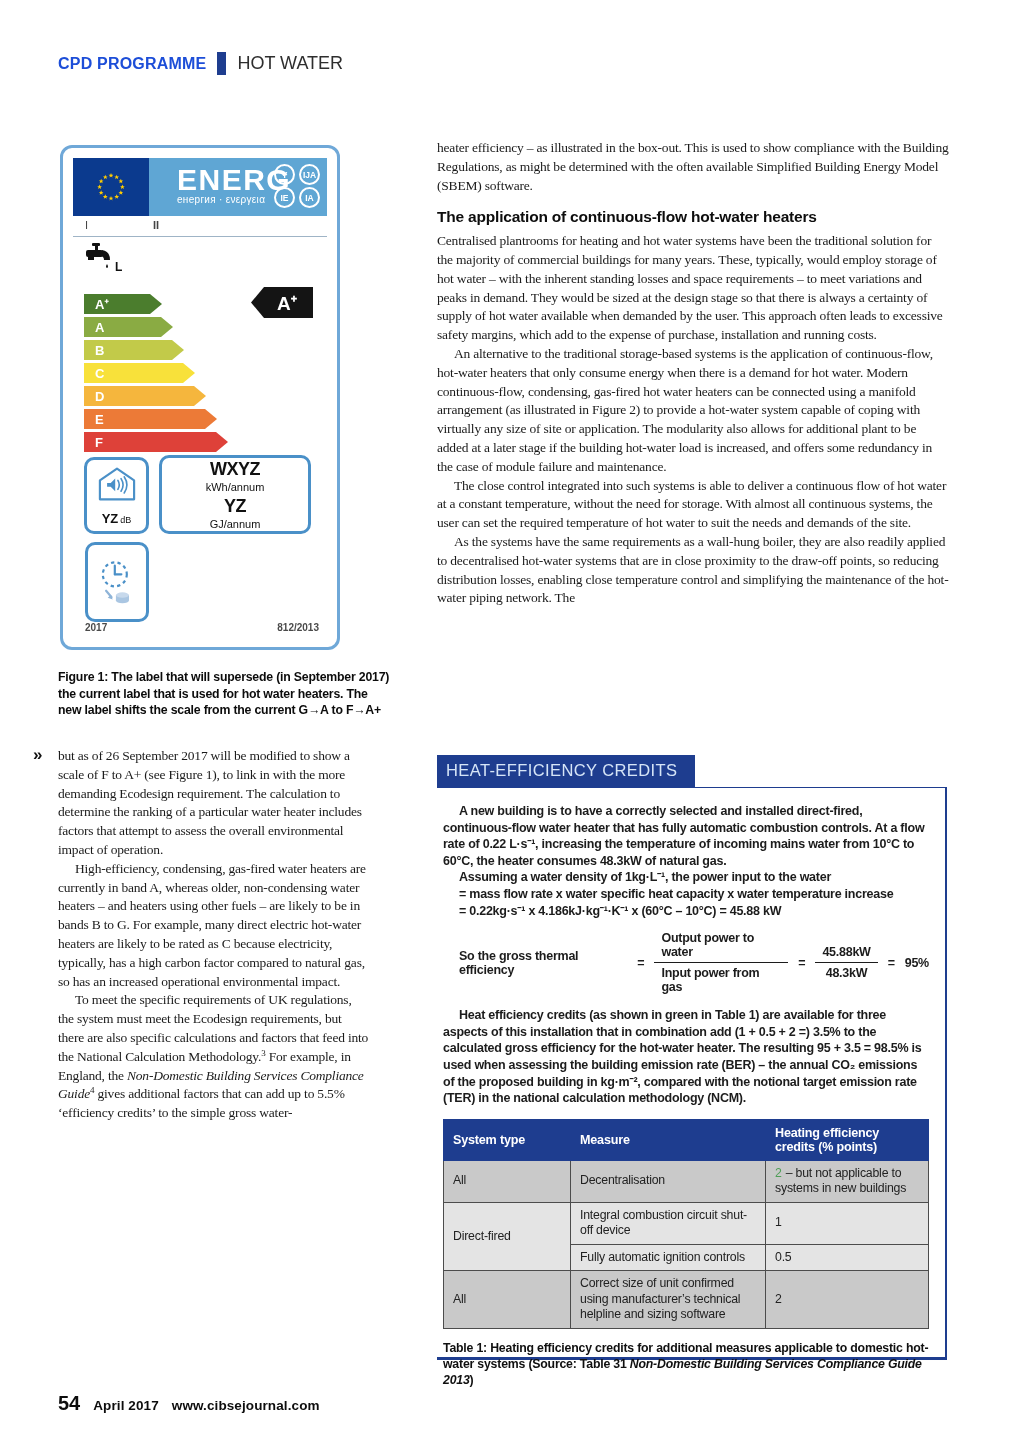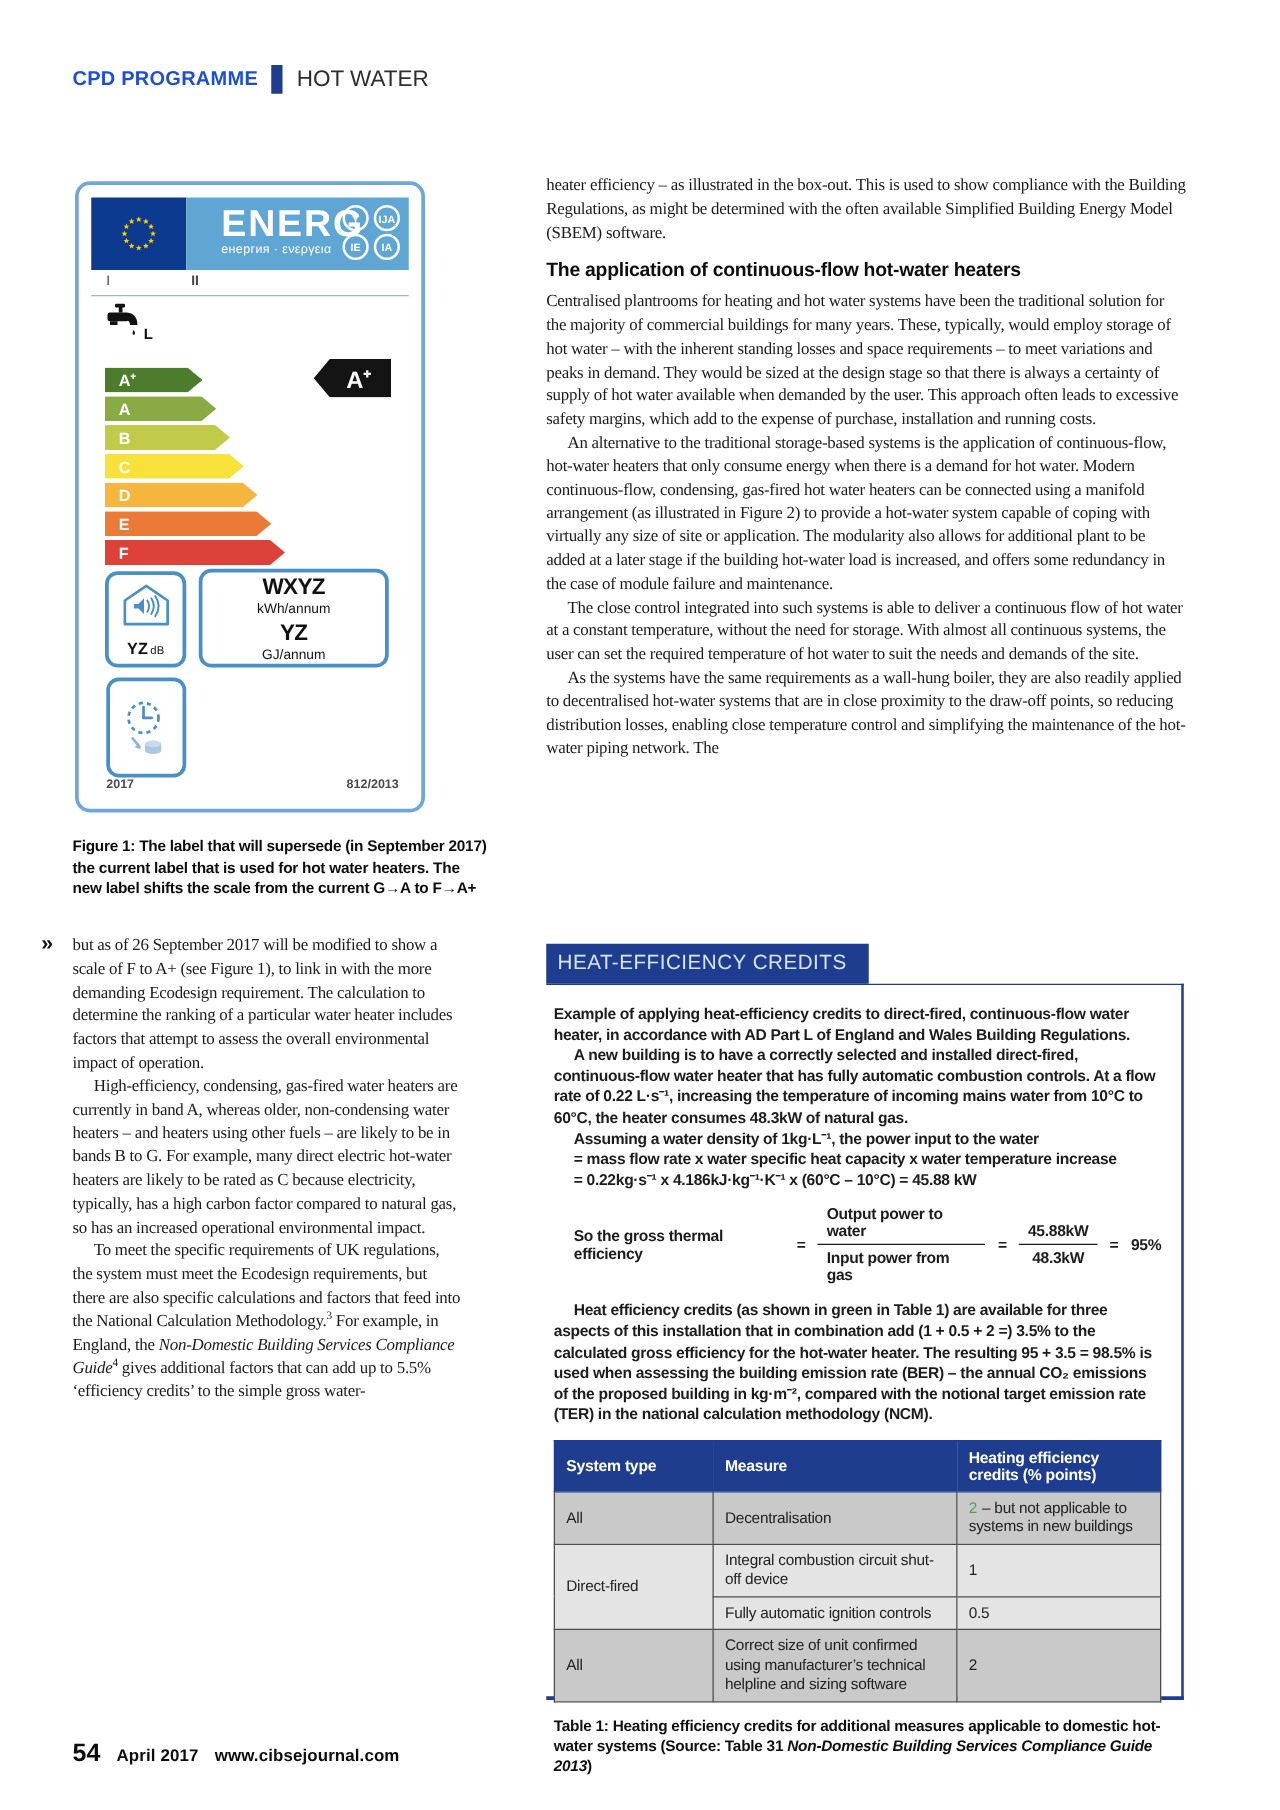--- a/index.html
+++ b/index.html
@@ -255,21 +255,20 @@
     <div class="left-text">
       <p>but as of 26 September 2017 will be modified to show a scale of F to A+ (see Figure 1), to link in with the more demanding Ecodesign requirement. The calculation to determine the ranking of a particular water heater includes factors that attempt to assess the overall environmental impact of operation.</p>
       <p class="ind">High-efficiency, condensing, gas-fired water heaters are currently in band A, whereas older, non-condensing water heaters – and heaters using other fuels – are likely to be in bands B to G. For example, many direct electric hot-water heaters are likely to be rated as C because electricity, typically, has a high carbon factor compared to natural gas, so has an increased operational environmental impact.</p>
       <p class="ind"><span>To meet the specific requirements of UK regulations, the system must meet the Ecodesign requirements, but there are also specific calculations and factors that feed into the National Calculation Methodology.</span><sup class="fn">3</sup><span> For example, in England, the </span><span class="ital">Non-Domestic Building Services Compliance Guide</span><sup class="fn">4</sup><span> gives additional factors that can add up to 5.5% ‘efficiency credits’ to the simple gross water-</span></p>
     </div>
   </div>
 
   <div class="boxout">
     <div class="boxout-tab">HEAT-EFFICIENCY CREDITS</div>
     <div class="boxout-body">
-      <p class="bx">Example of applying heat-efficiency credits to direct-fired, continuous-flow water heater, in accordance with AD Part L of England and Wales Building Regulations.</p>
       <p class="bx ind">A new building is to have a correctly selected and installed direct-fired, continuous-flow water heater that has fully automatic combustion controls. At a flow rate of 0.22 L·s⁻¹, increasing the temperature of incoming mains water from 10°C to 60°C, the heater consumes 48.3kW of natural gas.</p>
       <p class="bx bx-math">Assuming a water density of 1kg·L⁻¹, the power input to the water</p>
       <p class="bx bx-math">= mass flow rate x water specific heat capacity x water temperature increase</p>
       <p class="bx bx-math">= 0.22kg·s⁻¹ x 4.186kJ·kg⁻¹·K⁻¹ x (60°C – 10°C) = 45.88 kW</p>
 
       <div class="eq-row">
         <span>So the gross thermal efficiency</span>
         <span>=</span>
         <span class="frac">
           <span class="num">Output power to water</span>

